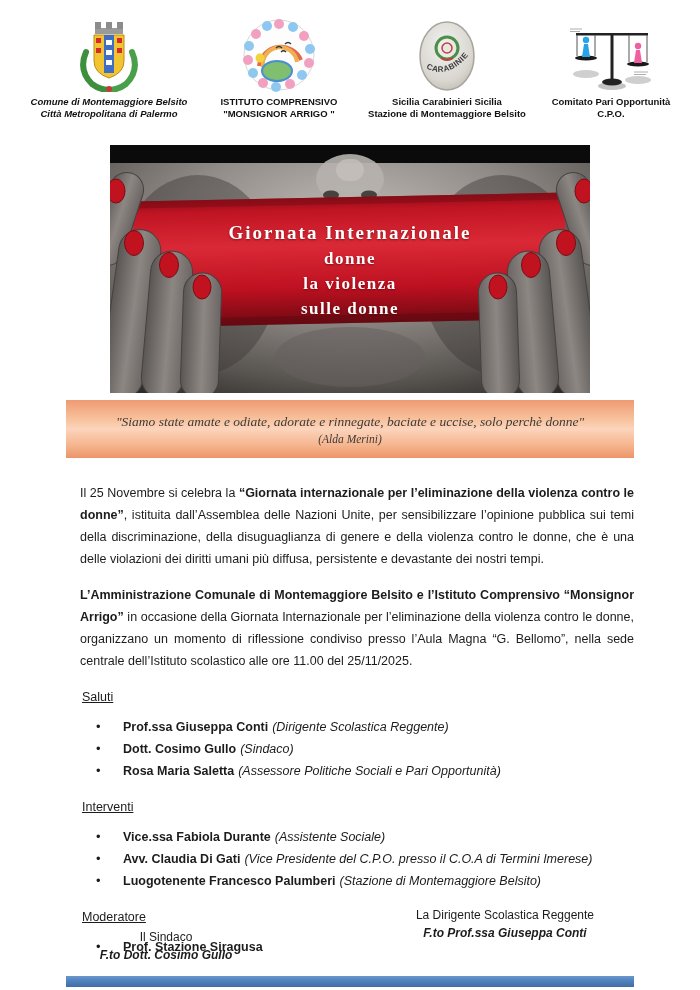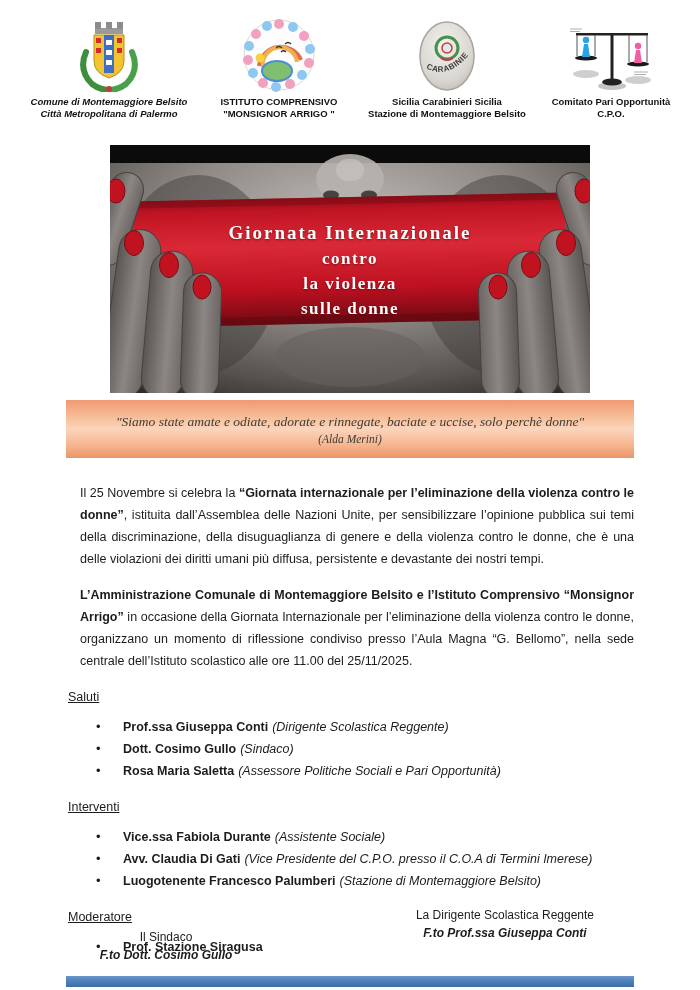--- a/index.html
+++ b/index.html
@@ -26,21 +26,21 @@
   .quote-box{position:absolute;left:66px;top:400px;width:568px;height:58px;
     background:linear-gradient(180deg,#ee9a72 0%,#f8c4a0 35%,#fcd4bc 50%,#f5b58e 78%,#ec9468 100%);
     display:flex;flex-direction:column;align-items:center;justify-content:center;
     font-family:"Liberation Serif",serif;font-style:italic;color:#3f3a36;}
   .quote-line{font-size:13.5px;}
   .quote-author{font-size:11.5px;margin-top:3px;}
   
   .doc-body{position:absolute;left:66px;top:482px;width:568px;font-size:12.5px;line-height:22px;}
   .para{text-align:justify;margin:0 0 14px 14px;}
   .b{font-weight:bold;}
-  .section-heading{text-decoration:underline;margin:2px 0 8px 2px;font-size:12.5px;}
+  .section-heading{text-decoration:underline;margin:2px 0 8px 16px;font-size:12.5px;}
   .blist{margin:0 0 14px 0;}
   .bitem{display:flex;align-items:baseline;padding-left:30px;line-height:22px;}
   .bullet{width:27px;flex:none;}
   .bullet::before{content:"•";font-size:13px;}
   .iname{font-weight:bold;}
   .idetail{font-style:italic;margin-left:4px;}
   
   .sig{position:absolute;top:907px;text-align:center;font-size:12px;line-height:17.5px;}
   .sig-left{left:66px;width:200px;margin-top:22px;}
   .sig-right{left:375px;width:260px;}
@@ -215,21 +215,21 @@
           <ellipse cx="6" cy="46" rx="9" ry="12"></ellipse>
           <ellipse cx="24" cy="98" rx="9.5" ry="12.5"></ellipse>
           <ellipse cx="59" cy="120" rx="9.5" ry="12.5"></ellipse>
           <ellipse cx="92" cy="142" rx="9" ry="12"></ellipse>
         </g>
       </g>
       <use href="#lhand" transform="translate(480 0) scale(-1 1)"></use>
     </svg>
     <div class="tape-text">
       <div class="tl1">Giornata Internazionale</div>
-      <div class="tl">contro</div>
+      <div class="tl">donne</div>
       <div class="tl">la violenza</div>
       <div class="tl">sulle donne</div>
     </div>
   </div>
 
   <div class="quote-box">
     <div class="quote-line">"Siamo state amate e odiate, adorate e rinnegate, baciate e uccise, solo perchè donne"</div>
     <div class="quote-author">(Alda Merini)</div>
   </div>
 

